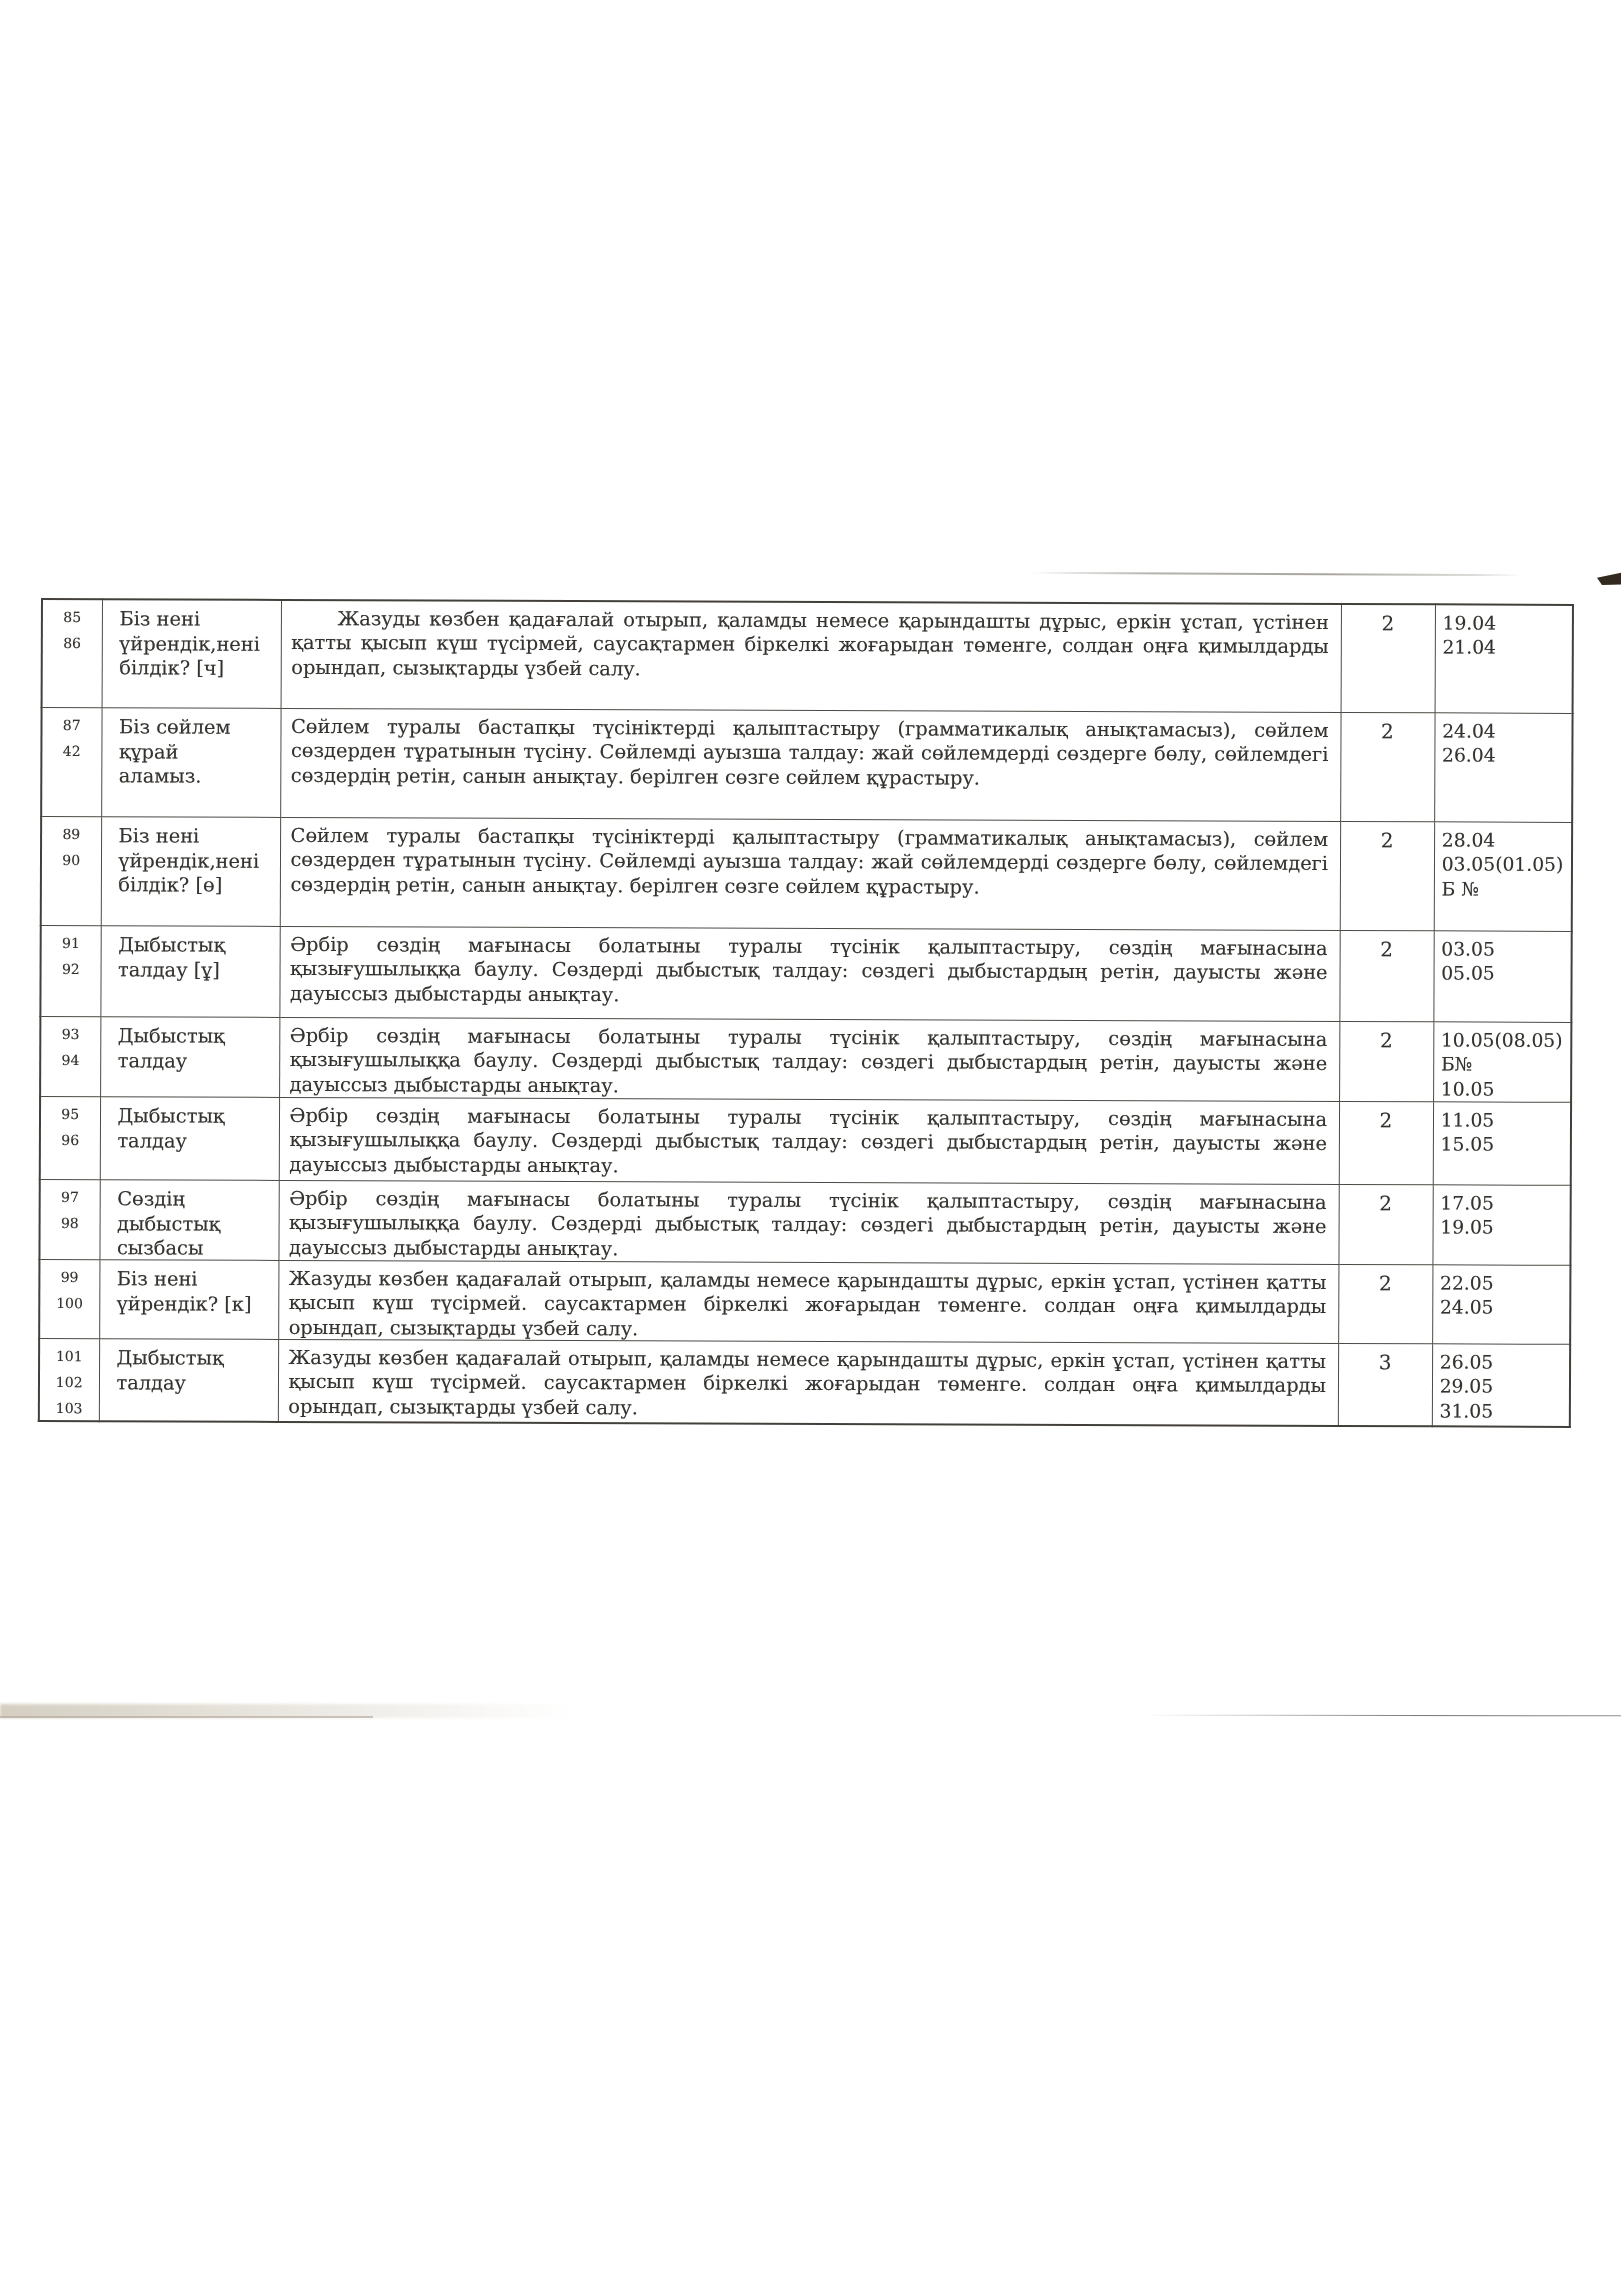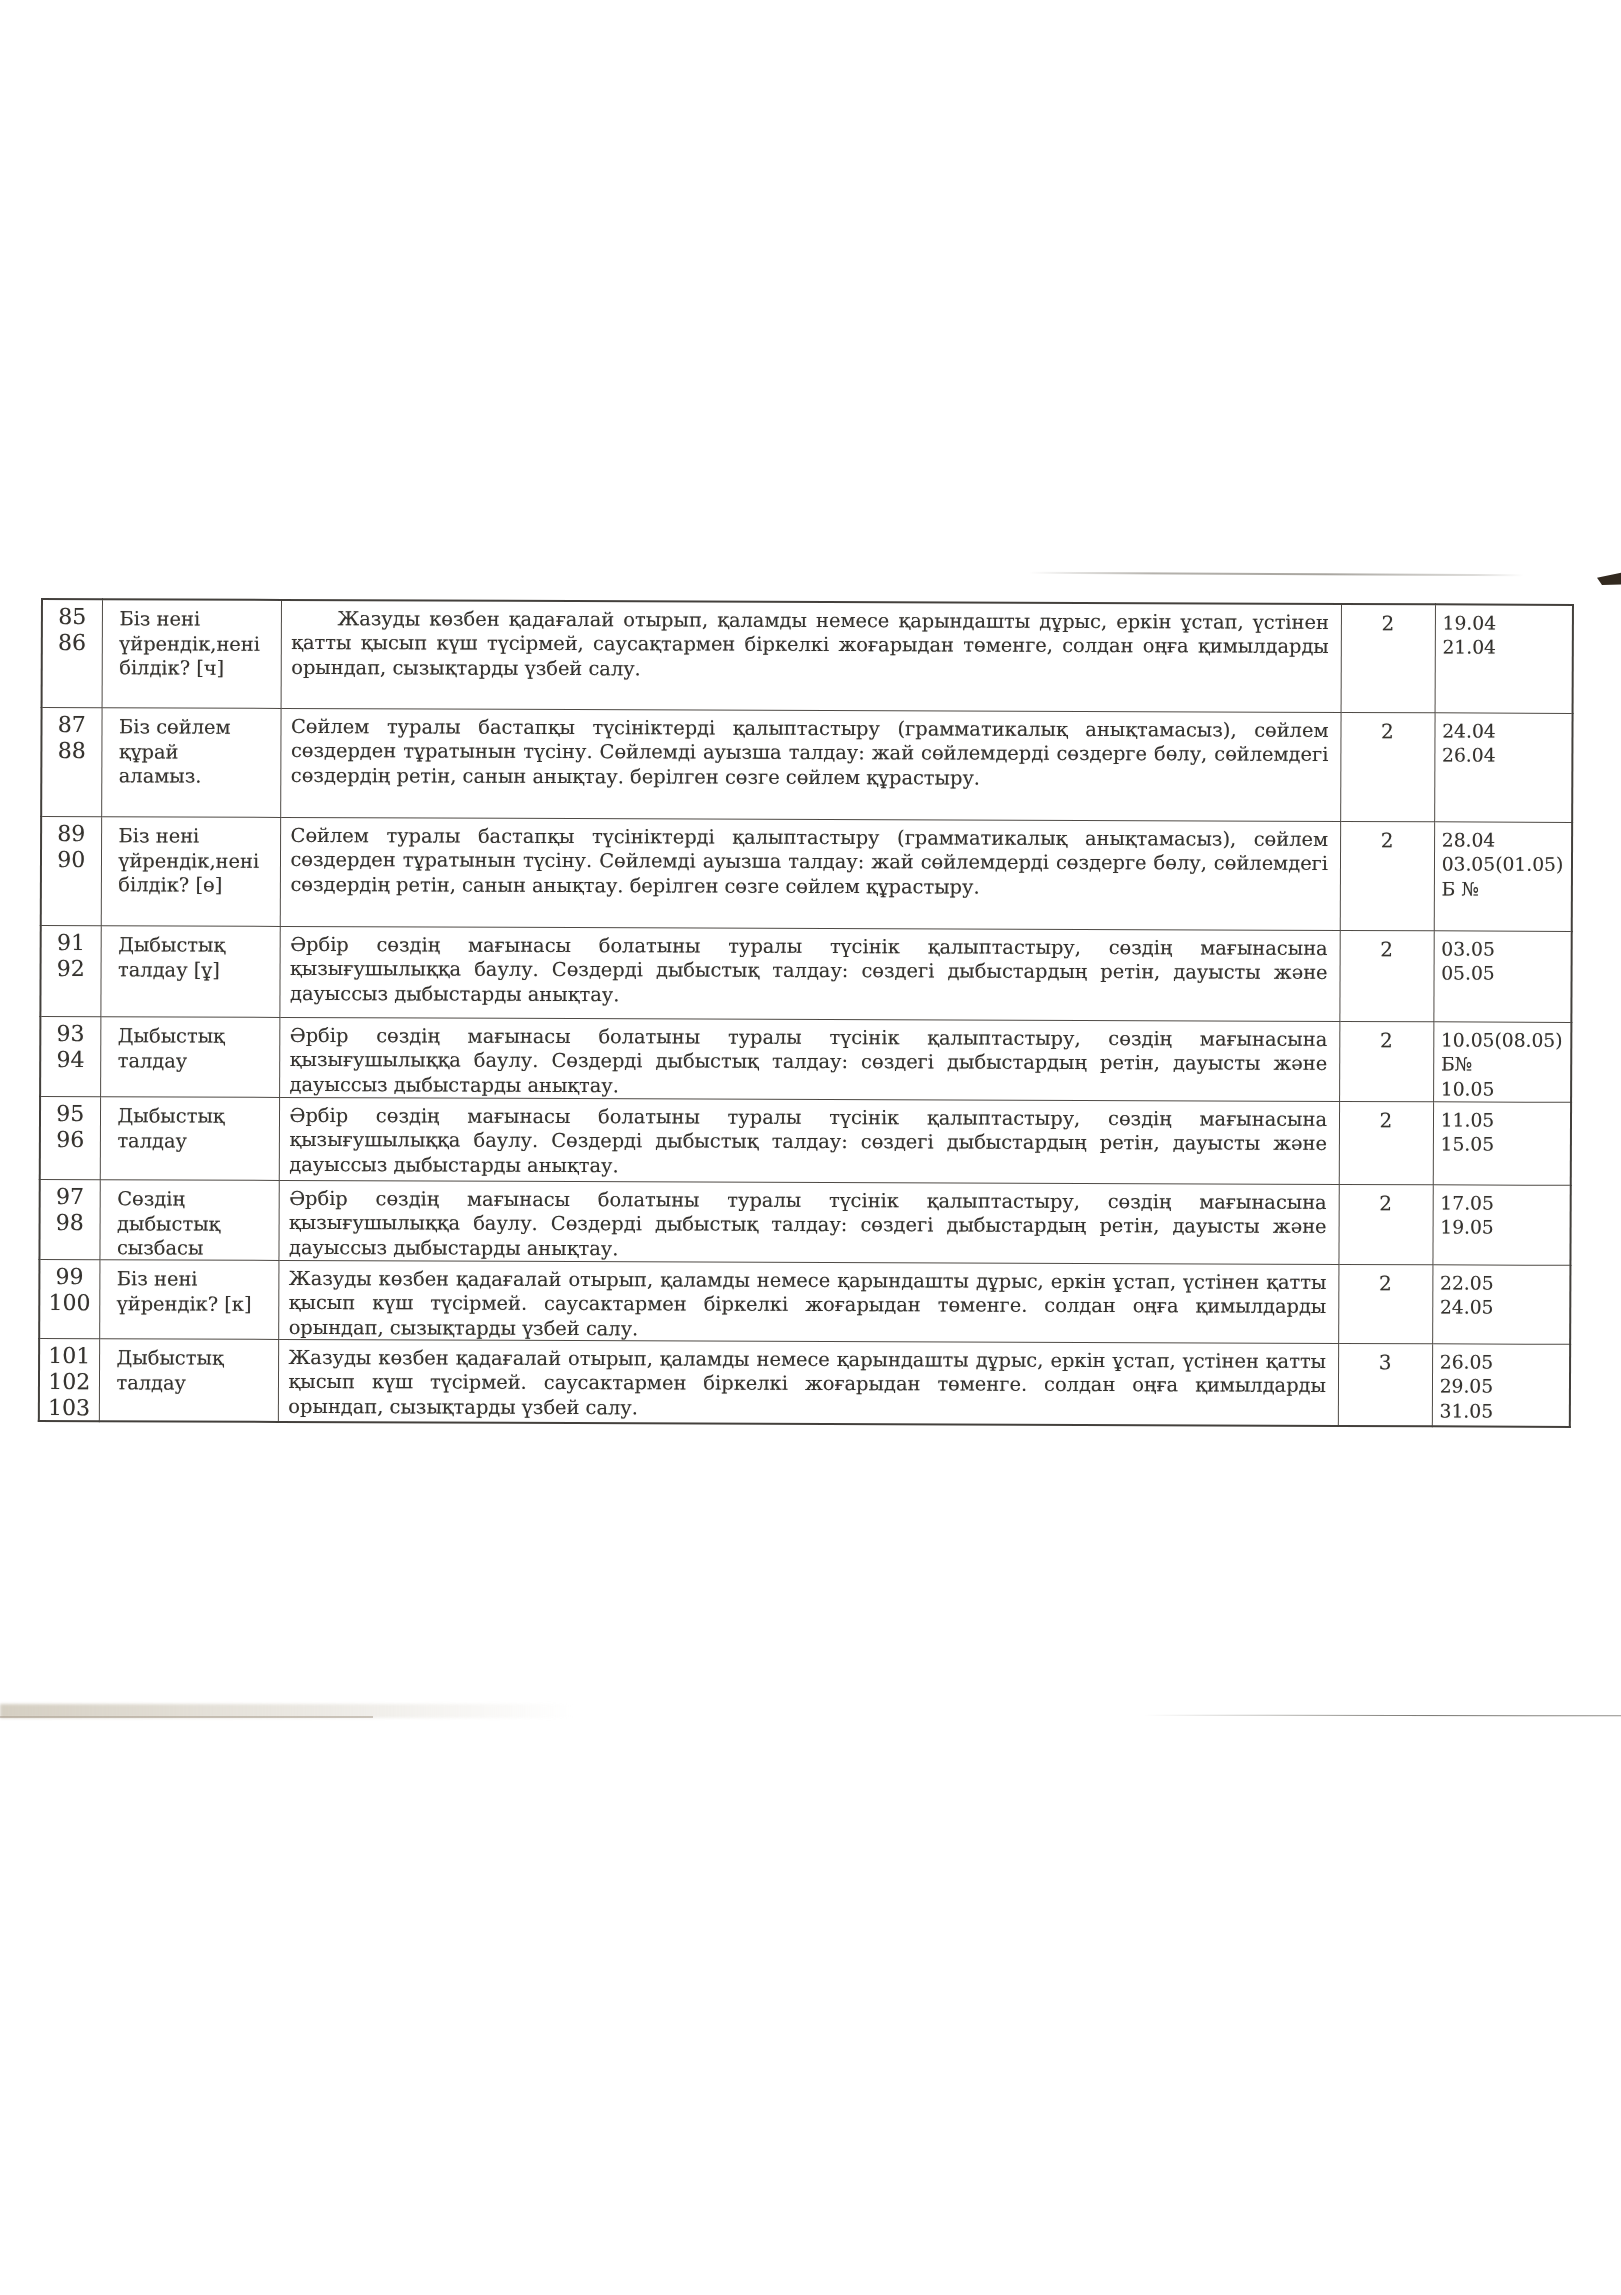--- a/index.html
+++ b/index.html
@@ -27,21 +27,21 @@
     vertical-align:top;
   }
   .cell{
     box-sizing:border-box;
     overflow:hidden;
     text-shadow:0 0 0.7px rgba(60,55,50,0.45);
   }
   .c-num{
     padding:4.3px 2.9px 0;
     text-align:center;
-    font-size:22px;
+    font-size:14px;
     line-height:26px;
     white-space:pre-line;
   }
   .c-topic{
     padding:7.2px 18.7px 0 10px;
     font-size:19.4px;
     line-height:24.4px;
     margin-left:7px;
   }
   .c-content{
@@ -136,21 +136,21 @@
             <div class="cell c-hours" style="height:107px">2</div>
           </td>
         <td>
             <div class="cell c-dates" style="height:107px">19.04
 21.04</div>
           </td>
       </tr>
       <tr>
         <td>
             <div class="cell c-num" style="height:100px">87
-88</div>
+42</div>
           </td>
         <td>
             <div class="cell c-topic" style="height:100px">Біз сөйлем құрай аламыз.</div>
           </td>
         <td>
             <div class="cell c-content" style="height:100px">Сөйлем туралы бастапқы түсініктерді қалыптастыру (грамматикалық анықтамасыз), сөйлем сөздерден тұратынын түсіну. Сөйлемді ауызша талдау: жай сөйлемдерді сөздерге бөлу, сөйлемдегі сөздердің ретін, санын анықтау. берілген сөзге сөйлем құрастыру.</div>
           </td>
         <td>
             <div class="cell c-hours" style="height:100px">2</div>
           </td>

